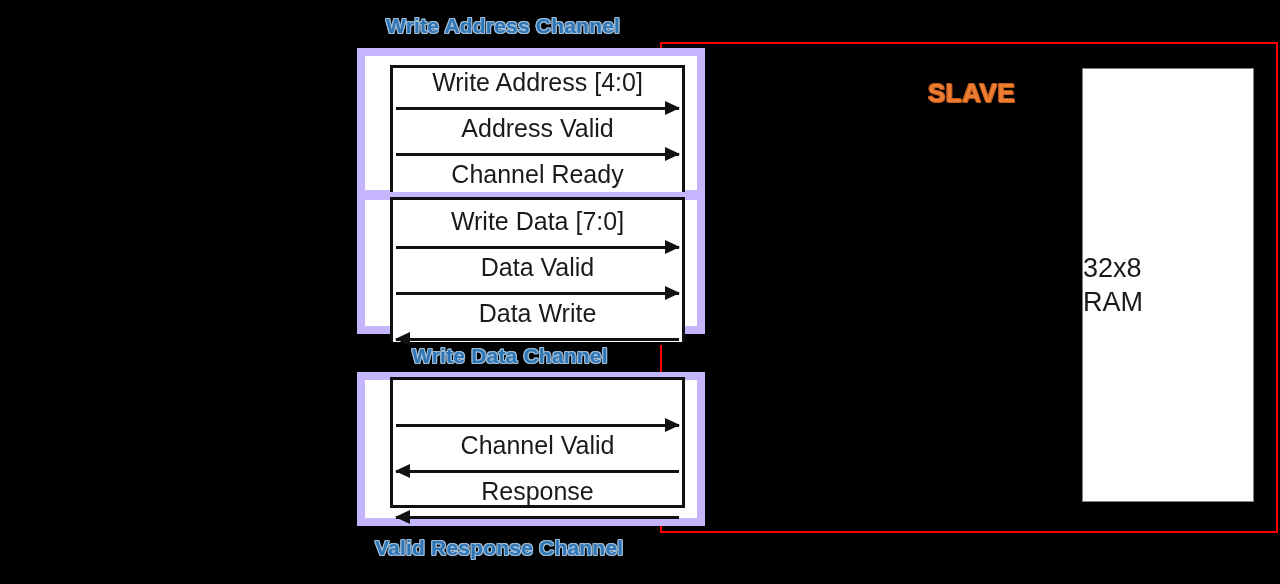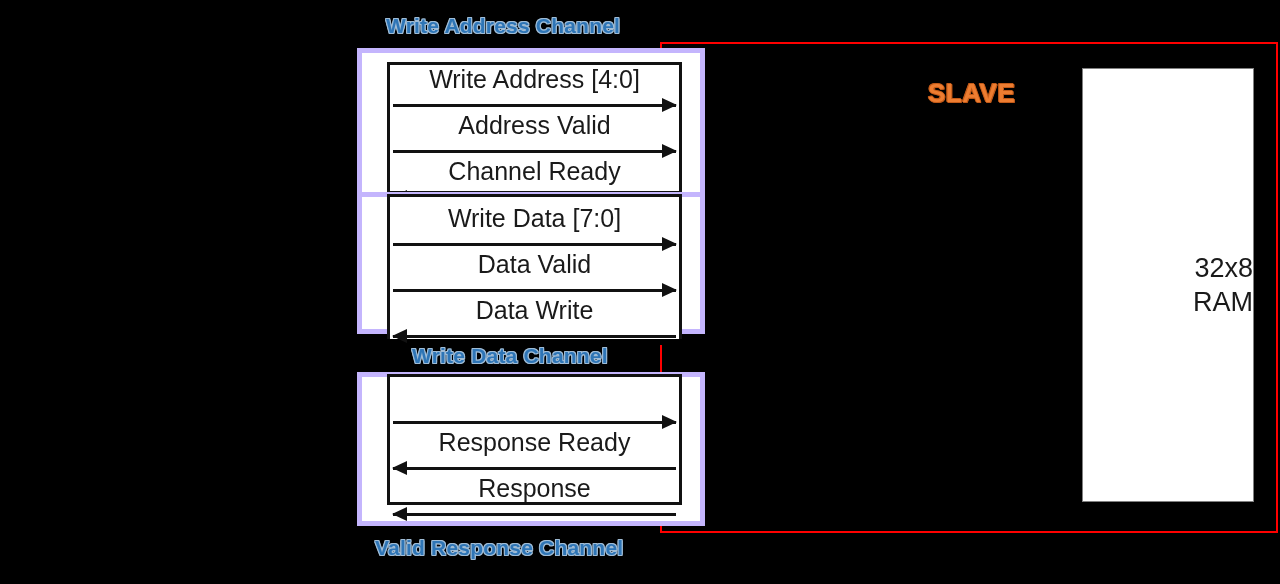--- a/index.html
+++ b/index.html
@@ -40,21 +40,21 @@
        1px  1px 0 #9fbcd6,
       -1px -1px 0 #9fbcd6,
        1px -1px 0 #9fbcd6,
       -1px  1px 0 #9fbcd6;
   }
 
   
   .channel-box {
     position: absolute;
     background: #ffffff;
-    border: 5px solid #c4b5fd;
+    border: 8px solid #c4b5fd;
     box-sizing: border-box;
   }
 
   
   .port-rail {
     position: absolute;
     border-left: 3px solid #111111;
     border-right: 3px solid #111111;
     box-sizing: border-box;
     background: #ffffff;
@@ -122,21 +122,21 @@
        1px  1px 0 #c25a18,
       -1px -1px 0 #c25a18;
   }
   .ram-box {
     position: absolute;
     background: #ffffff;
     border: 1px solid #808080;
     box-sizing: border-box;
     display: flex;
     flex-direction: column;
-    align-items: flex-end;
+    align-items: flex-start;
     justify-content: center;
   }
   .ram-text {
     font-family: "Liberation Sans", sans-serif;
     font-size: 27px;
     color: #1a1a1a;
     line-height: 34px;
     text-align: center;
   }
 
@@ -230,21 +230,21 @@
   <div class="channel-box" style="left:357px; top:372px; width:348px; height:154px;">
     <div class="port-rail top-cap bot-cap" style="left:25px; top:-3px; width:295px; height:131px;"></div>
 
     <div class="signal-row" style="left:31px; top:4px; width:283px; height:43px;">
       <div class="arrow-line">
         <div class="arrow-head right"></div>
       </div>
     </div>
 
     <div class="signal-row" style="left:31px; top:50px; width:283px; height:43px;">
-      <div class="signal-label">Response Ready</div>
+      <div class="signal-label">Channel Valid</div>
       <div class="arrow-line">
         <div class="arrow-head left"></div>
       </div>
     </div>
 
     <div class="signal-row" style="left:31px; top:96px; width:283px; height:43px;">
       <div class="signal-label">Response</div>
       <div class="arrow-line">
         <div class="arrow-head left"></div>
       </div>

